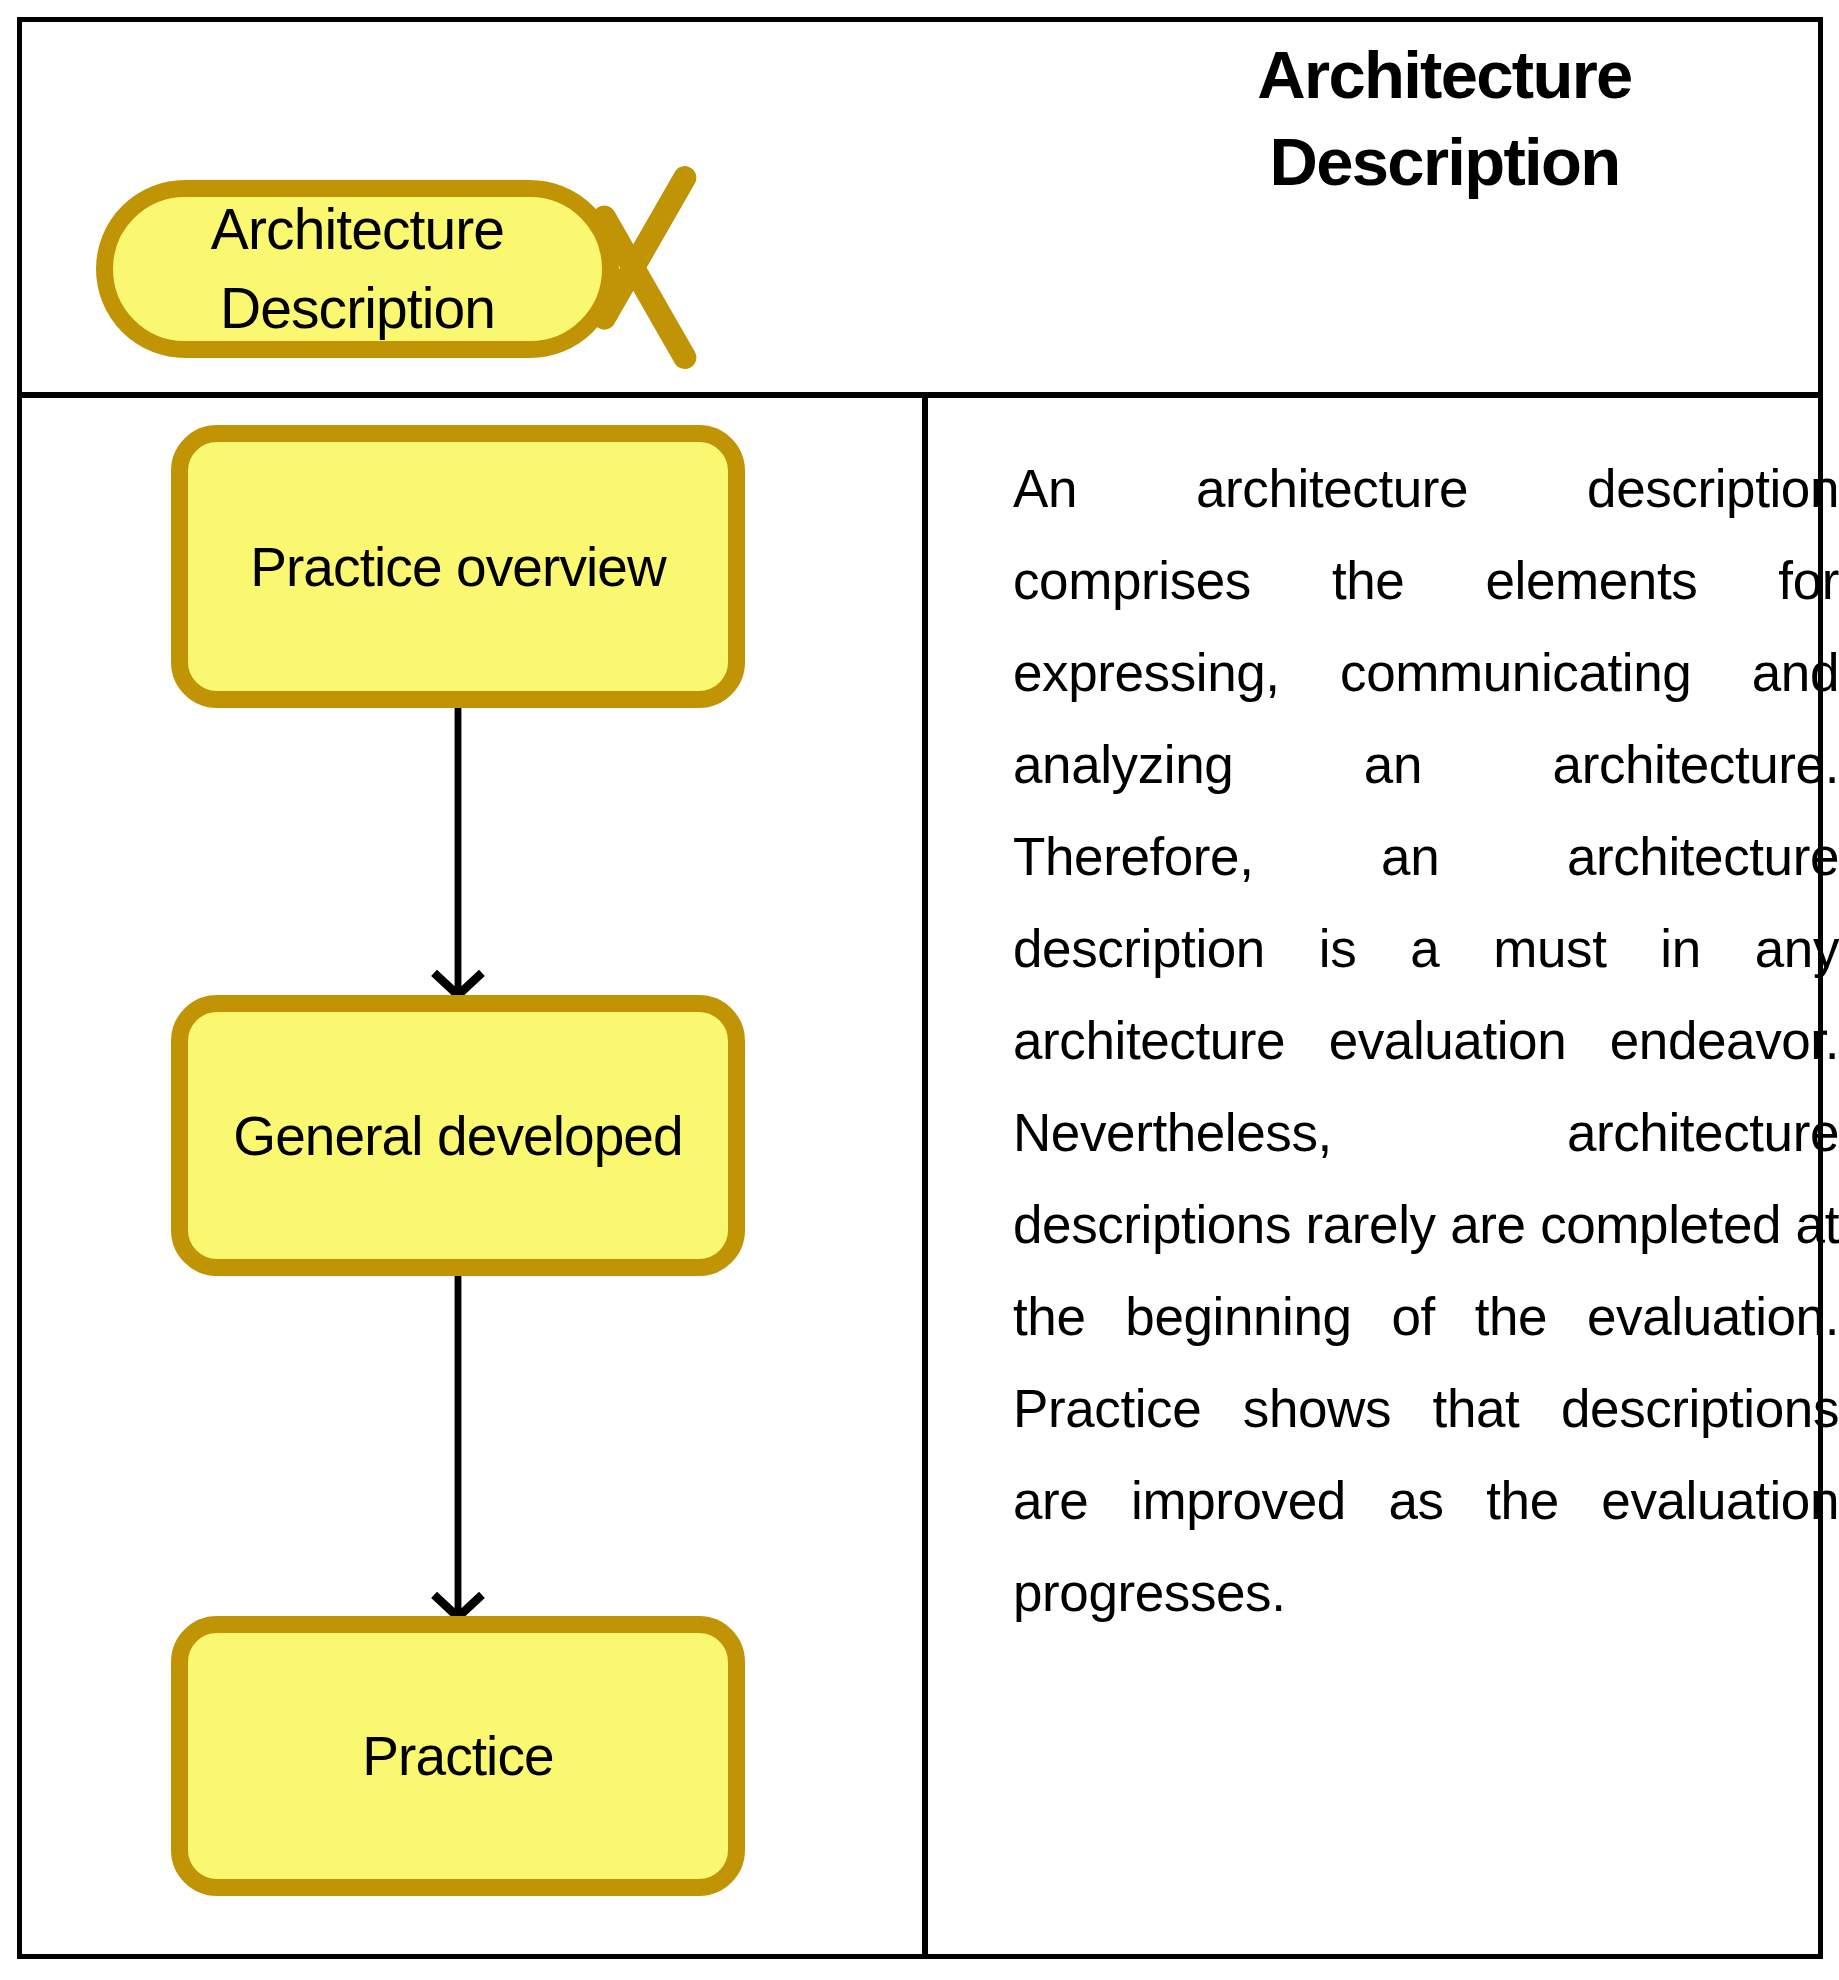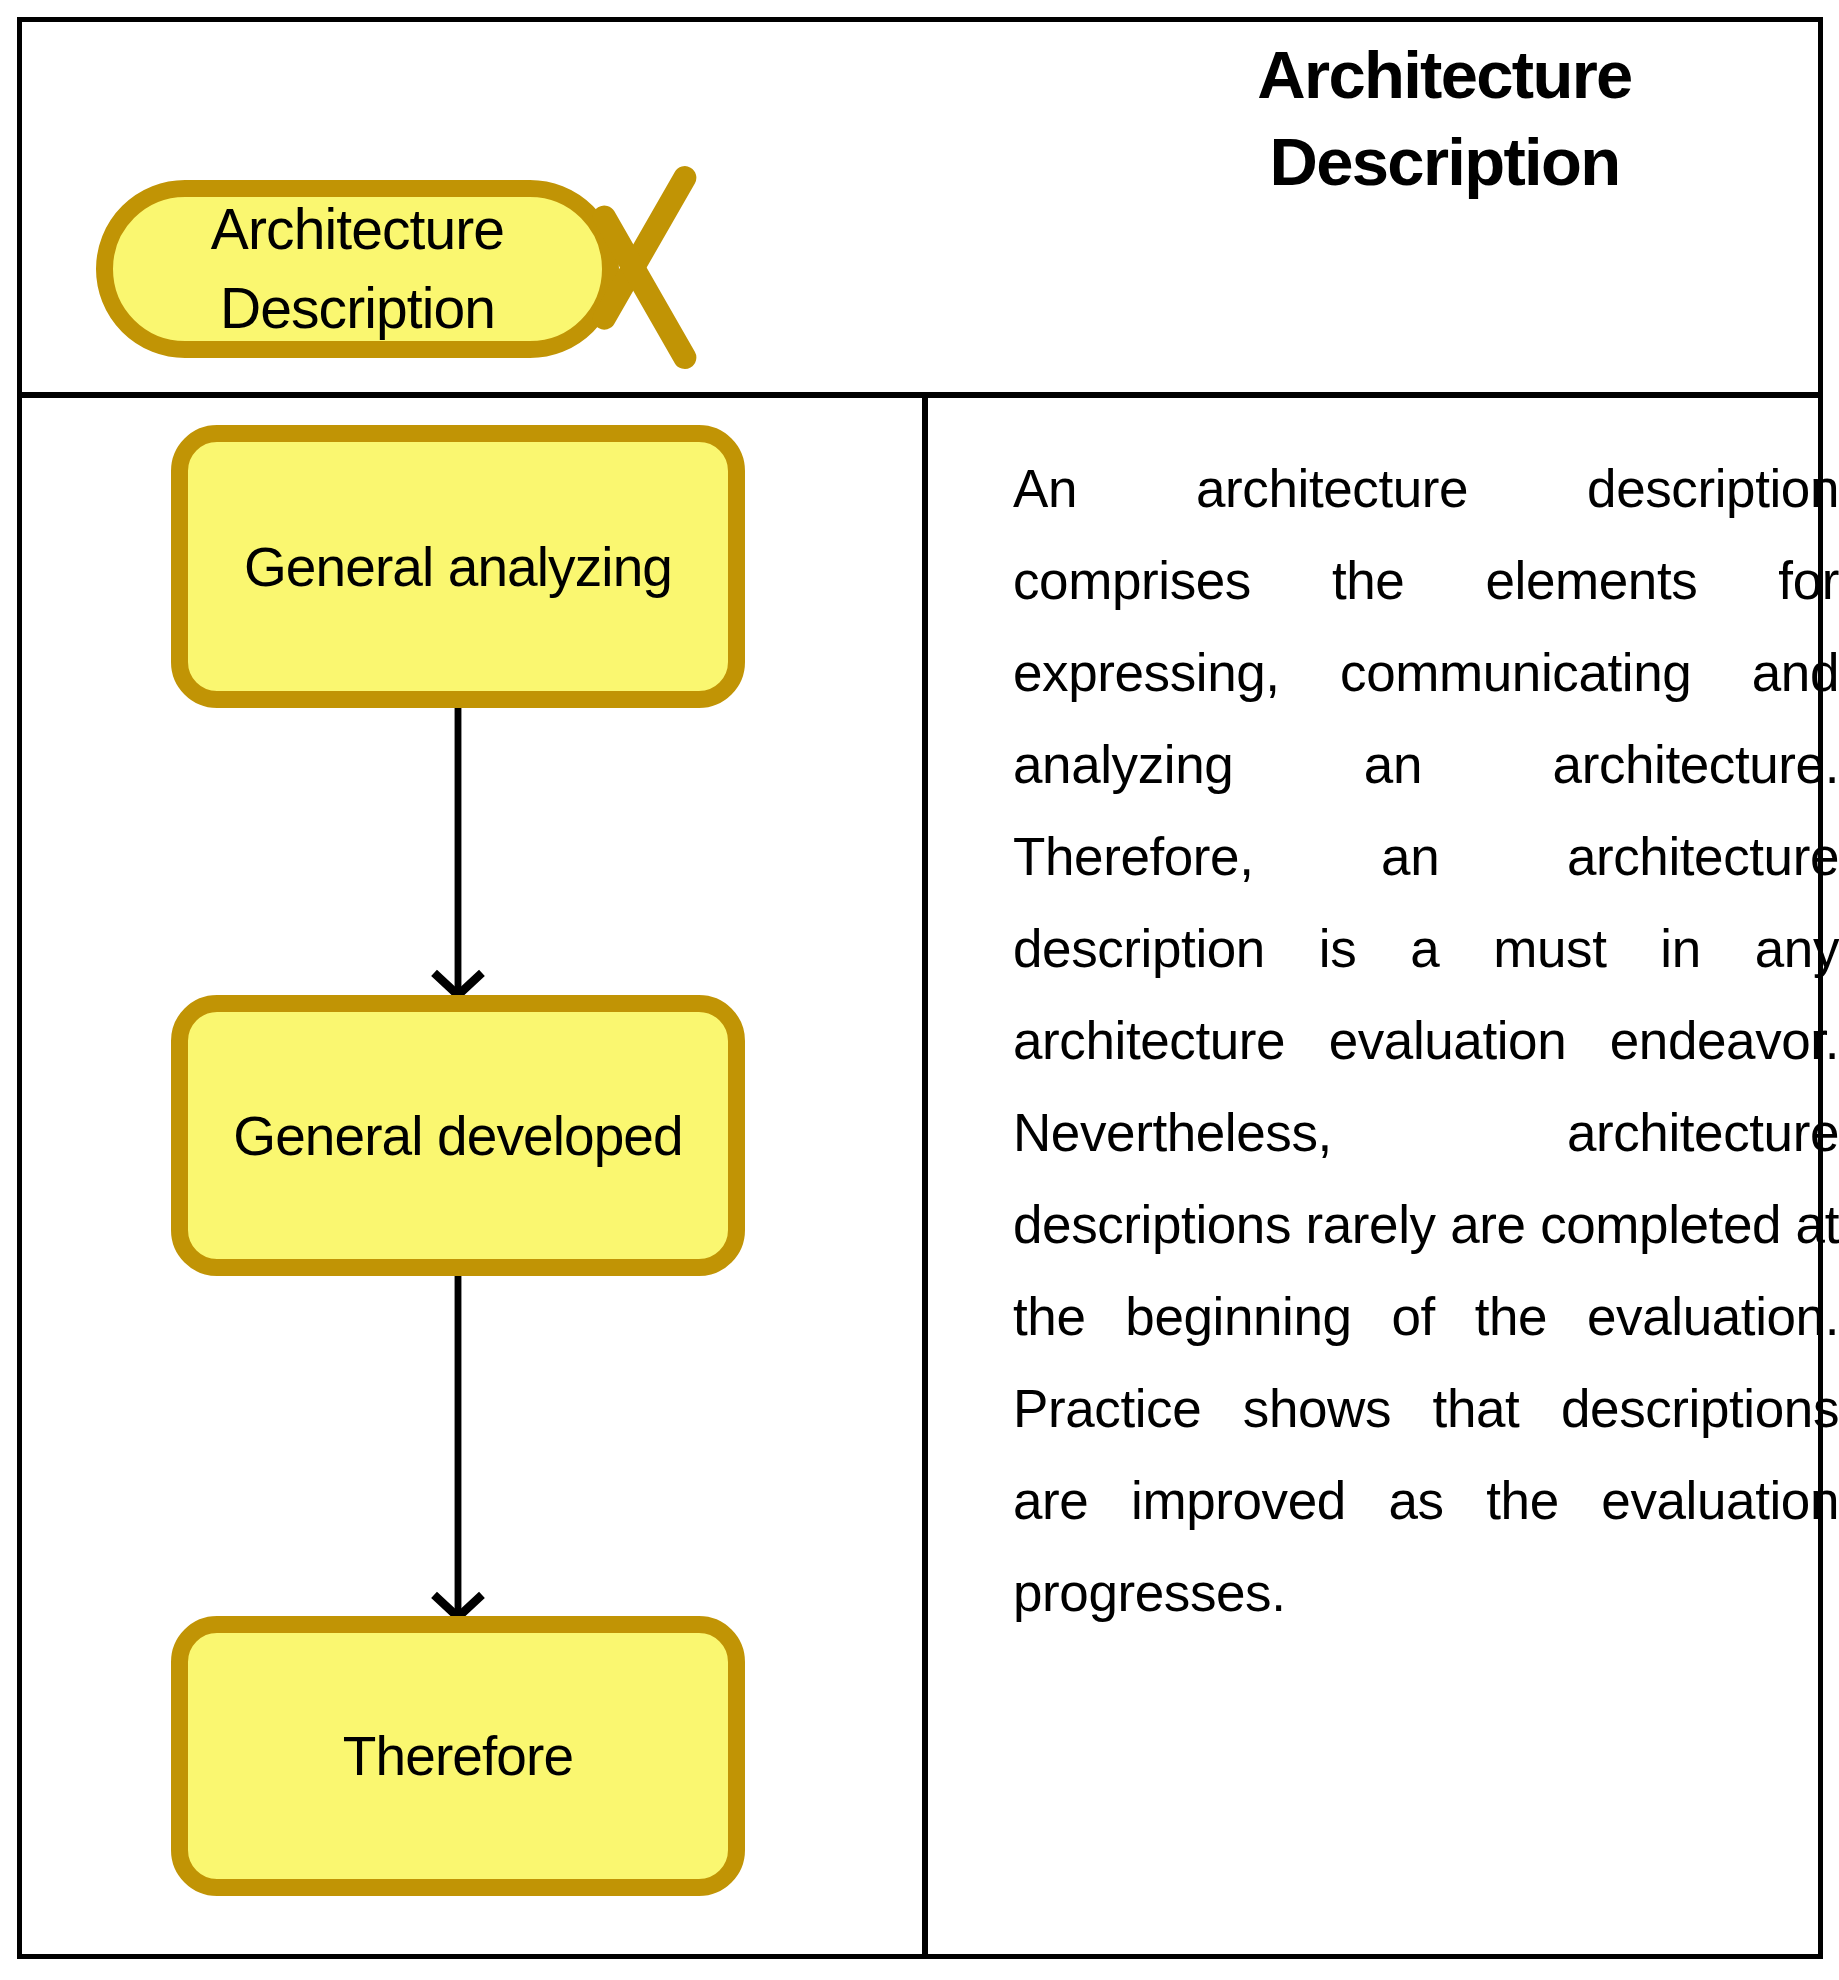--- a/index.html
+++ b/index.html
@@ -118,32 +118,32 @@
 Description</div>
 
   <svg class="x-connector" viewBox="680 185 140 250" xmlns="http://www.w3.org/2000/svg">
     <line x1="800" y1="208" x2="706" y2="372" stroke="#C19405" stroke-width="27" stroke-linecap="round"></line>
     <line x1="800" y1="418" x2="706" y2="254" stroke="#C19405" stroke-width="27" stroke-linecap="round"></line>
   </svg>
 
   <div class="panel-title">Architecture
 Description</div>
 
-  <div class="flow-node node-1">General analyzing</div>
+  <div class="flow-node node-1">Practice overview</div>
 
   <svg class="flow-arrow arrow-1" viewBox="0 0 72 337" xmlns="http://www.w3.org/2000/svg">
     <line x1="36" y1="0" x2="36" y2="335" stroke="#000" stroke-width="8"></line>
     <polyline points="8,310 36,336 64,310" fill="none" stroke="#000" stroke-width="10"></polyline>
   </svg>
 
   <div class="flow-node node-2">General developed</div>
 
   <svg class="flow-arrow arrow-2" viewBox="0 0 72 400" xmlns="http://www.w3.org/2000/svg">
     <line x1="36" y1="0" x2="36" y2="398" stroke="#000" stroke-width="8"></line>
     <polyline points="8,373 36,399 64,373" fill="none" stroke="#000" stroke-width="10"></polyline>
   </svg>
 
-  <div class="flow-node node-3">Therefore</div>
+  <div class="flow-node node-3">Practice</div>
 
   <div class="description-paragraph">An architecture description comprises the elements for expressing, communicating and analyzing an architecture. Therefore, an architecture description is a must in any architecture evaluation endeavor. Nevertheless, architecture descriptions rarely are completed at the beginning of the evaluation. Practice shows that descriptions are improved as the evaluation progresses.</div>
 
 </div>
 
 
 </body></html>

